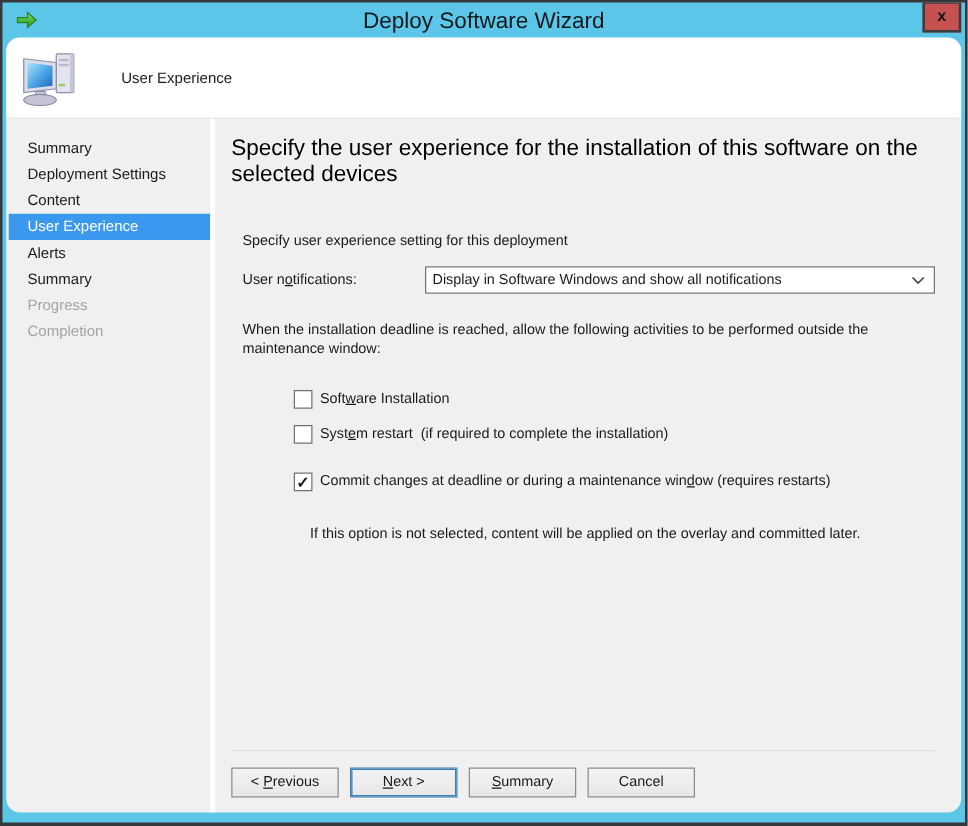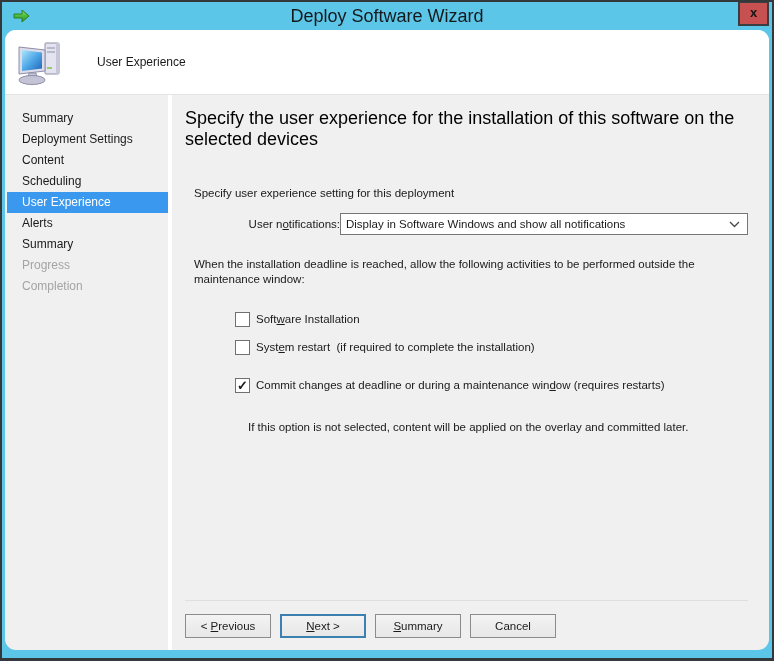--- a/index.html
+++ b/index.html
@@ -57,21 +57,21 @@
   .content {
     flex: 1; display: flex; flex-direction: column;
     padding: 0 21px 0 13px; min-width: 0;
   }
   .heading {
     margin-top: 13px; font-size: 18px; line-height: 21px;
     color: #000000; font-weight: normal; max-width: 560px;
   }
   .txt { font-size: 11.5px; color: #1a1a1a; line-height: 15px; }
   .section-label { margin: 36px 0 0 9px; }
-  .notif-row { display: flex; align-items: center; margin: 12px 0 0 9px; text-align: right; }
+  .notif-row { display: flex; align-items: center; margin: 12px 0 0 9px; }
   .notif-label { width: 146px; flex: none; }
   .ak { text-decoration: underline; }
 
   .dropdown {
     flex: 1; height: 22px; background: #FFFFFF;
     border: 1px solid #767676; cursor: pointer;
     display: flex; align-items: center; padding: 0 7px 0 5px;
     font-size: 11.5px; color: #1a1a1a;
   }
   .dropdown .chev { margin-left: auto; display: flex; align-items: center; }
@@ -157,21 +157,20 @@
       </span>
       <span class="header-title">User Experience</span>
     </div>
 
     <div class="main">
 
       <div class="sidebar">
         <div class="side-item">Summary</div>
         <div class="side-item">Deployment Settings</div>
         <div class="side-item">Content</div>
-        <div class="side-item">Scheduling</div>
         <div class="side-item selected">User Experience</div>
         <div class="side-item">Alerts</div>
         <div class="side-item">Summary</div>
         <div class="side-item disabled">Progress</div>
         <div class="side-item disabled">Completion</div>
       </div>
 
       <div class="vdivider"></div>
 
       <div class="content">

